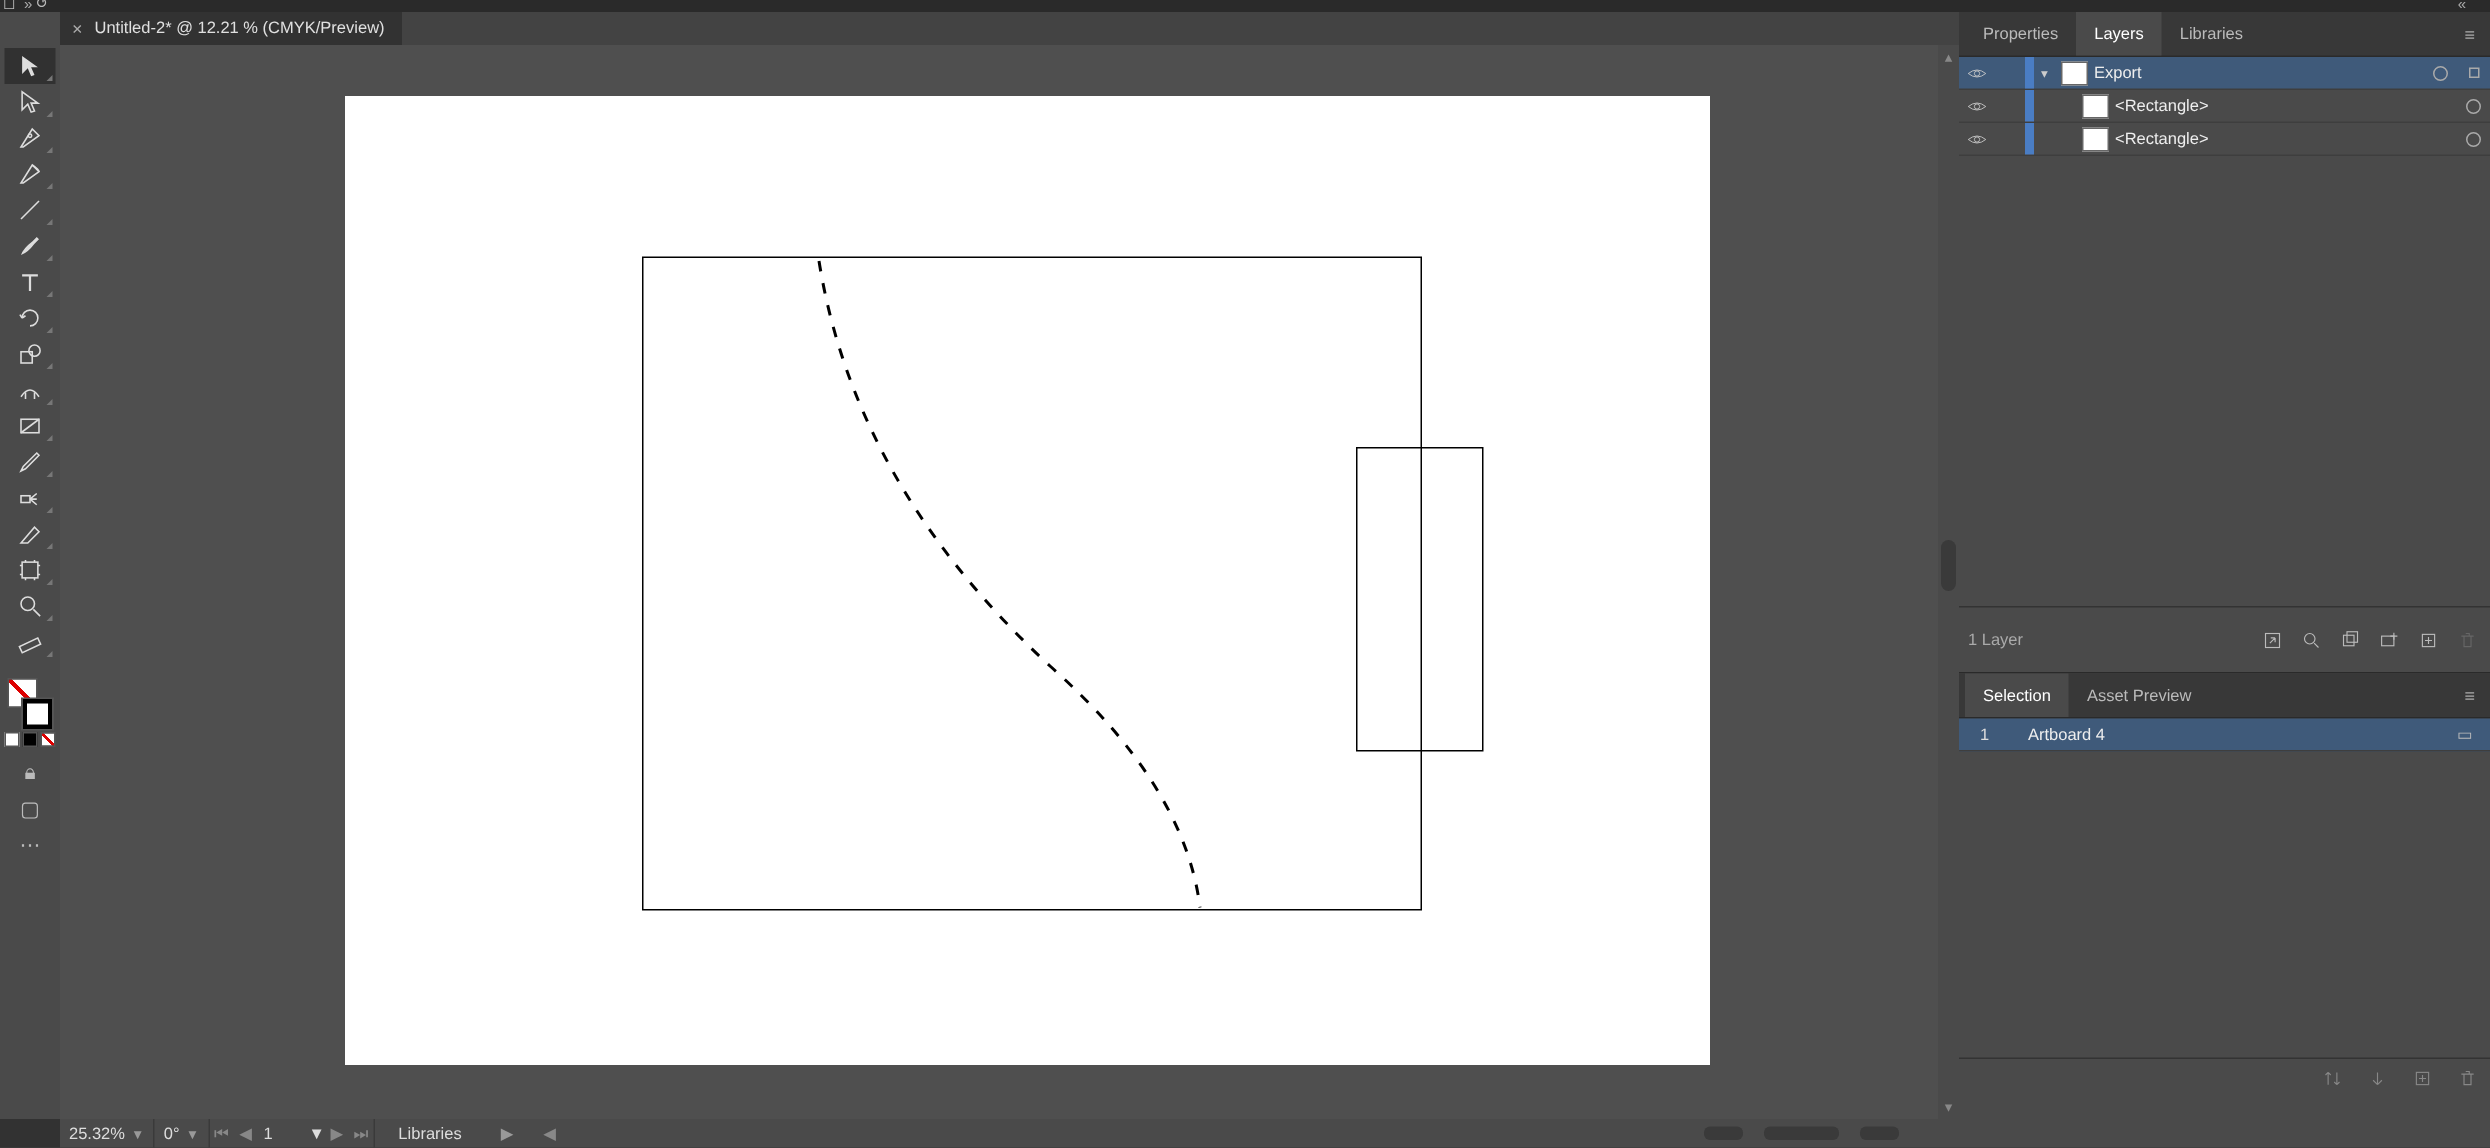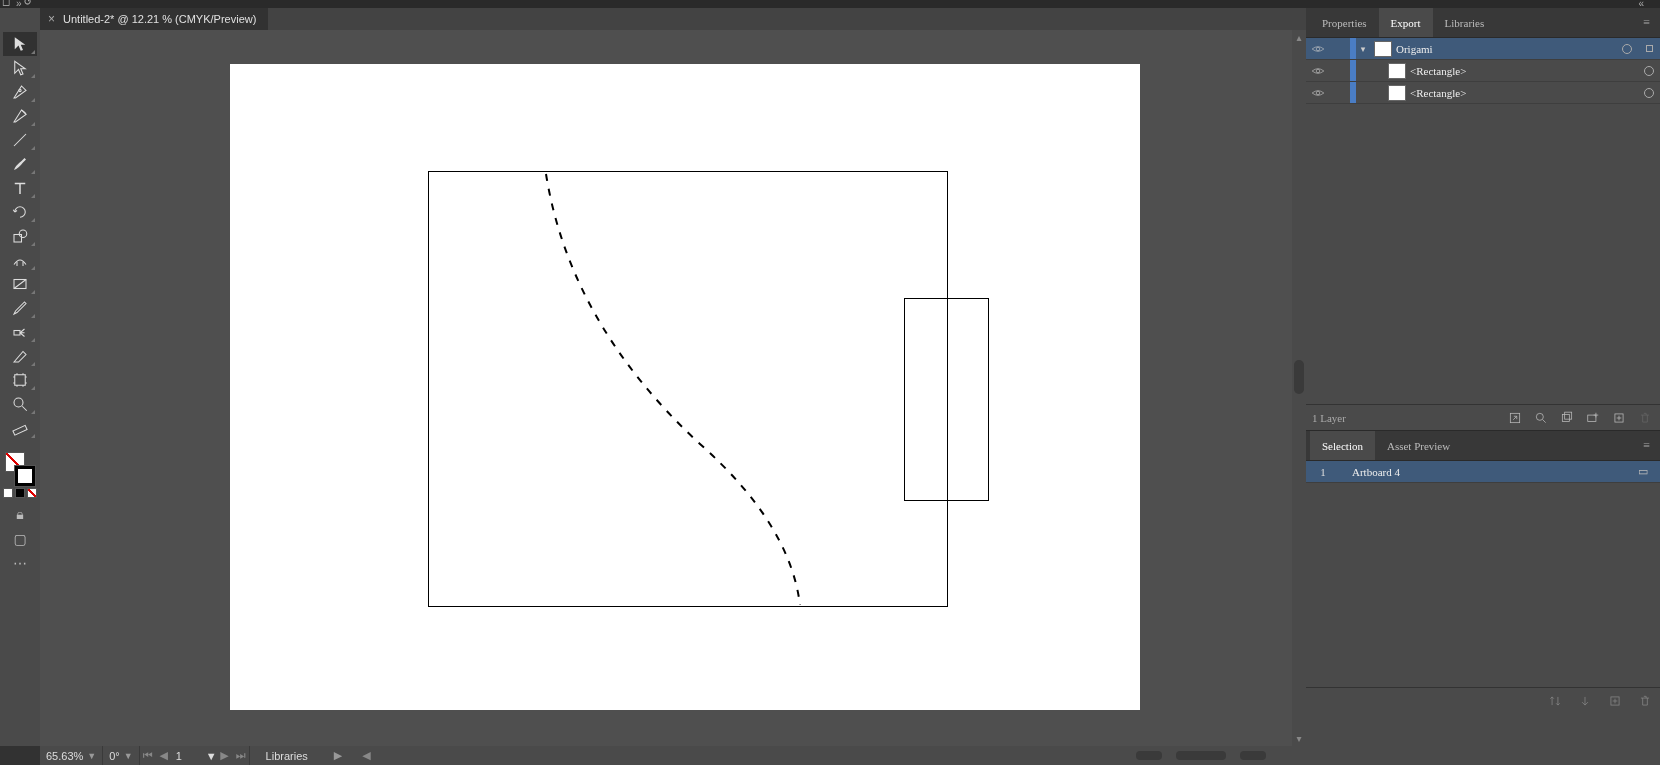--- a/index.html
+++ b/index.html
@@ -55,21 +55,21 @@
   .sb-nav .nbtn { width:16px; text-align:center; color:#888;}
   .sb-nav .pg { width:34px; color:#ddd; padding:0 4px;}
   .sb-tool-label { padding:0 16px; color:#ddd;}
   .sb-play { color:#999; padding:0 10px;}
   .sb-right { margin-left:auto; display:flex; gap:14px; padding-right:40px; color:#777;}
   .sb-rswatch { width:26px; height:9px; border-radius:4px; background:#3a3a3a;}
   .sb-rswatch.lg { width:50px;}
 
   
   .panel-area { position: absolute; top: 8px; right: 0; width: 354px; bottom: 0; background: #4a4a4a; display:flex;}
-  .panels { flex:1; display:flex; flex-direction:column; background:#4a4a4a;font-family:Liberation Serif, serif;}
+  .panels { flex:1; display:flex; flex-direction:column; background:#4a4a4a;}
 
   .panel-tabs { display:flex; align-items:center; height:30px; background:#383838; border-bottom:1px solid #2a2a2a; padding:0 4px; gap:0;}
   .ptab { padding:0 12px; height:100%; display:flex; align-items:center; color:#bbb; font-size:11px;}
   .ptab.active { background:#4a4a4a; color:#fff; }
   .p-menu { margin-left:auto; color:#aaa; padding:0 6px; font-size:12px;}
 
   .layers-body { flex:0 0 auto; background:#4a4a4a; }
   .layer-row { display:flex; align-items:center; height:22px; border-bottom:1px solid #3e3e3e;}
   .layer-row.sel { background:#3f5a7a; }
   .lr-vis { width:24px; display:flex; justify-content:center; color:#ccc;}
@@ -79,21 +79,21 @@
   .lr-color { width:6px; align-self:stretch; }
   .lr-color.blue { background:#4a7dc4;}
   .lr-twist { width:14px; color:#ccc; font-size:9px; text-align:center;}
   .lr-thumb { width:18px; height:16px; background:#fff; border:1px solid #666; margin:0 4px;}
   .lr-name { flex:1; color:#eee; font-size:11px;}
   .lr-target { width:22px; display:flex; justify-content:center;}
   .lr-target .ring { width:10px; height:10px; border:1.4px solid #aaa; border-radius:50%;}
   .lr-target .sq { width:7px; height:7px; border:1.4px solid #aaa;}
   .layer-filler { height:300px;}
 
-  .layers-footer { display:flex; align-items:center; height:26px; border-top:1px solid #333; padding:0 6px; gap:8px; color:#aaa; font-size:11px;}
+  .layers-footer { display:flex; align-items:center; height:44px; border-top:1px solid #333; padding:0 6px; gap:8px; color:#aaa; font-size:11px;}
   .lf-label { flex:0 0 auto;}
   .lf-spacer { flex:1;}
   .lf-ic { width:18px; height:18px; display:flex; align-items:center; justify-content:center; color:#bbb;}
   .lf-ic.disabled { color:#666;}
   .lf-ic svg { width:14px; height:14px; stroke:currentColor; fill:none; stroke-width:1.3;}
 
   .artboards-panel { border-top:1px solid #2a2a2a;}
   .ab-row { display:flex; align-items:center; height:22px; background:#3f5a7a; border-bottom:1px solid #3e3e3e;}
   .ab-num { width:34px; text-align:center; color:#ddd;}
   .ab-name { flex:1; color:#eee; padding-left:12px;}
@@ -261,21 +261,21 @@
   </div>
   <div class="scroll-v">
     <span class="arr">▴</span>
     <div class="thumb"></div>
     <span class="arr">▾</span>
   </div>
 </div>
 
 <div class="status-bar">
   <div class="sb-field">
-    <span>65.63%</span>
+    <span>25.32%</span>
     <span class="dd">▼</span>
   </div>
   <div class="sb-sep"></div>
   <div class="sb-field">
     <span>0°</span>
     <span class="dd">▼</span>
   </div>
   <div class="sb-sep"></div>
   <div class="sb-nav">
     <span class="nbtn">⏮︎</span>
@@ -294,38 +294,38 @@
     <div class="sb-rswatch lg"></div>
     <div class="sb-rswatch"></div>
   </div>
 </div>
 
 <div class="panel-area">
   <div class="panels">
 
     <div class="panel-tabs">
       <div class="ptab">Properties</div>
-      <div class="ptab active">Export</div>
+      <div class="ptab active">Layers</div>
       <div class="ptab">Libraries</div>
       <div class="p-menu">≡</div>
     </div>
 
     <div class="layers-body">
       <div class="layer-row sel">
         <div class="lr-vis">
             <svg viewBox="0 0 24 24">
               <path d="M2 12 Q12 4 22 12 Q12 20 2 12 Z"></path>
               <circle cx="12" cy="12" r="3"></circle>
             </svg>
           </div>
         <div class="lr-lock"></div>
         <div class="lr-color blue"></div>
         <div class="lr-twist">▾</div>
         <div class="lr-thumb"></div>
-        <div class="lr-name">Origami</div>
+        <div class="lr-name">Export</div>
         <div class="lr-target">
             <div class="ring"></div>
           </div>
         <div class="lr-target">
             <div class="sq"></div>
           </div>
       </div>
       <div class="layer-row">
         <div class="lr-vis">
             <svg viewBox="0 0 24 24">

